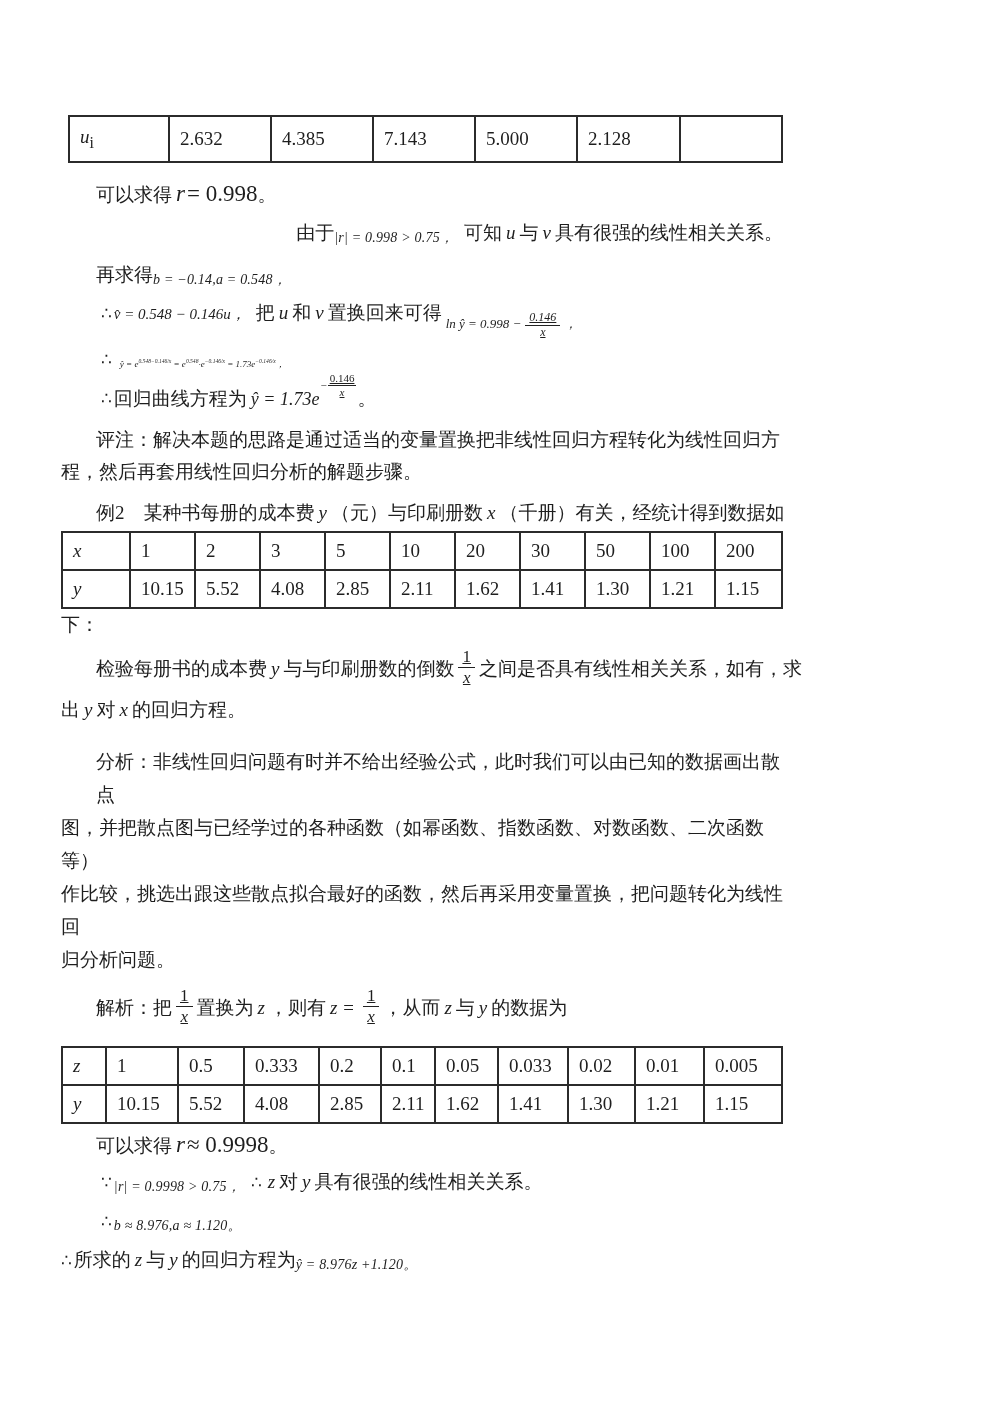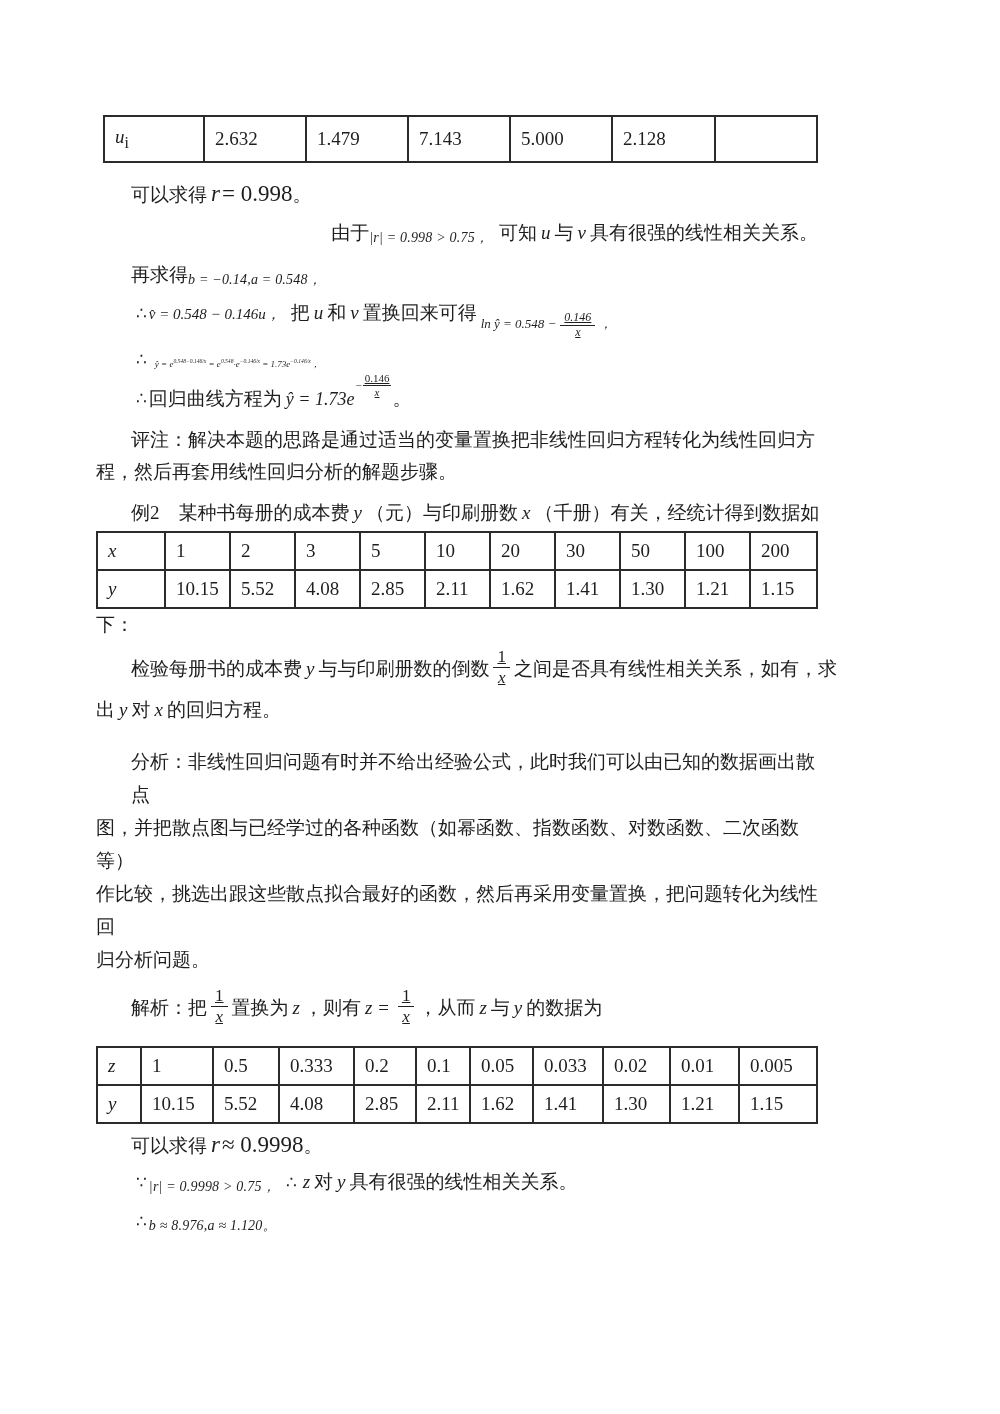--- a/index.html
+++ b/index.html
@@ -1,21 +1,21 @@
 <!DOCTYPE html>
 <html><head>
 <meta charset="utf-8">
 <style>
   html,body{margin:0;padding:0;}
   body{
     width:1000px;height:1414px;background:#ffffff;
     font-family:"Liberation Serif","DejaVu Serif",serif;
     color:#1e1e1e;overflow:hidden;
   }
-  .content{margin-left:96px;width:722px;padding-top:115px;position:relative;}
+  .content{margin-left:61px;width:722px;padding-top:115px;position:relative;}
   table{border-collapse:collapse;table-layout:fixed;}
   td{border:2px solid #2b2b2b;font-size:19px;vertical-align:middle;padding:2px 10px;overflow:hidden;white-space:nowrap;}
   .t1 td{height:40px;}
   .t2 td{height:32px;}
   .line{font-size:19px;line-height:30px;white-space:nowrap;}
   .ind{padding-left:35px;}
   .ind2{padding-left:40px;}
   .mvar{font-style:italic;margin:0 4px;}
   .mbig{font-size:23px;}
   .mbig .mvar{margin-right:2px;}
@@ -49,21 +49,21 @@
         <col style="width:102px">
         <col style="width:102px">
       <col style="width:102px">
         <col style="width:103px">
         <col style="width:102px">
     </colgroup>
     <tbody>
         <tr>
       <td><i>u</i><sub>i</sub></td>
       <td>2.632</td>
-      <td>1.479</td>
+      <td>4.385</td>
       <td>7.143</td>
       <td>5.000</td>
       <td>2.128</td>
       <td></td>
     </tr>
   </tbody>
     </table>
 
   <div class="line ind" style="margin-top:16px;">
     <span>可以求得</span><span class="mbig"><span class="mvar">r</span><span>= 0.998</span></span><span>。</span>
@@ -71,21 +71,21 @@
 
   <div class="line ind" style="margin-top:8px;text-align:right;">
     <span>由于</span><span class="fsm">|r| = 0.998 &gt; 0.75，</span><span class="sp"></span><span>可知</span><span class="mvar">u</span><span>与</span><span class="mvar">v</span><span>具有很强的线性相关关系。</span>
   </div>
 
   <div class="line ind" style="margin-top:10px;">
     <span>再求得</span><span class="fsm">b = −0.14,a = 0.548，</span>
   </div>
 
   <div class="line ind2" style="margin-top:6px;height:40px;">
-    <span class="therefore">∴</span><span class="fmed">v̂ = 0.548 − 0.146u，</span><span class="sp"></span><span>把</span><span class="mvar">u</span><span>和</span><span class="mvar">v</span><span>置换回来可得</span><span class="flow"><span>ln ŷ = 0.548 −</span><span class="vfrac smfrac">
+    <span class="therefore">∴</span><span class="fmed">v̂ = 0.548 − 0.146u，</span><span class="sp"></span><span>把</span><span class="mvar">u</span><span>和</span><span class="mvar">v</span><span>置换回来可得</span><span class="flow"><span>ln ŷ = 0.998 −</span><span class="vfrac smfrac">
           <span class="num">0.146</span>
           <span class="den">x</span>
         </span><span>，</span></span>
   </div>
 
   <div class="line ind2" style="margin-top:6px;height:24px;">
     <span class="therefore">∴</span><span class="tinyline"><span>ŷ = e</span><span class="sup">0.548−0.146/x</span><span> = e</span><span class="sup">0.548</span><span>·e</span><span class="sup">−0.146/x</span><span> = 1.73e</span><span class="sup">−0.146/x</span><span>，</span></span>
   </div>
 
   <div class="line ind2" style="margin-top:4px;height:42px;display:flex;align-items:flex-end;">
@@ -248,14 +248,17 @@
   </div>
 
   <div class="line ind2" style="margin-top:6px;">
     <span class="therefore">∵</span><span class="fsm">|r| = 0.9998 &gt; 0.75，</span><span class="sp"></span><span class="therefore">∴</span><span class="mvar">z</span><span>对</span><span class="mvar">y</span><span>具有很强的线性相关关系。</span>
   </div>
 
   <div class="line ind2" style="margin-top:8px;line-height:28px;">
     <span class="therefore">∴</span><span class="fsm">b ≈ 8.976,a ≈ 1.120。</span>
   </div>
 
+  <div class="line" style="margin-top:8px;">
+    <span class="therefore">∴</span><span>所求的</span><span class="mvar">z</span><span>与</span><span class="mvar">y</span><span>的回归方程为</span><span class="fsm">ŷ = 8.976z +1.120。</span>
+  </div>
 
 </div>
 
 </body></html>

